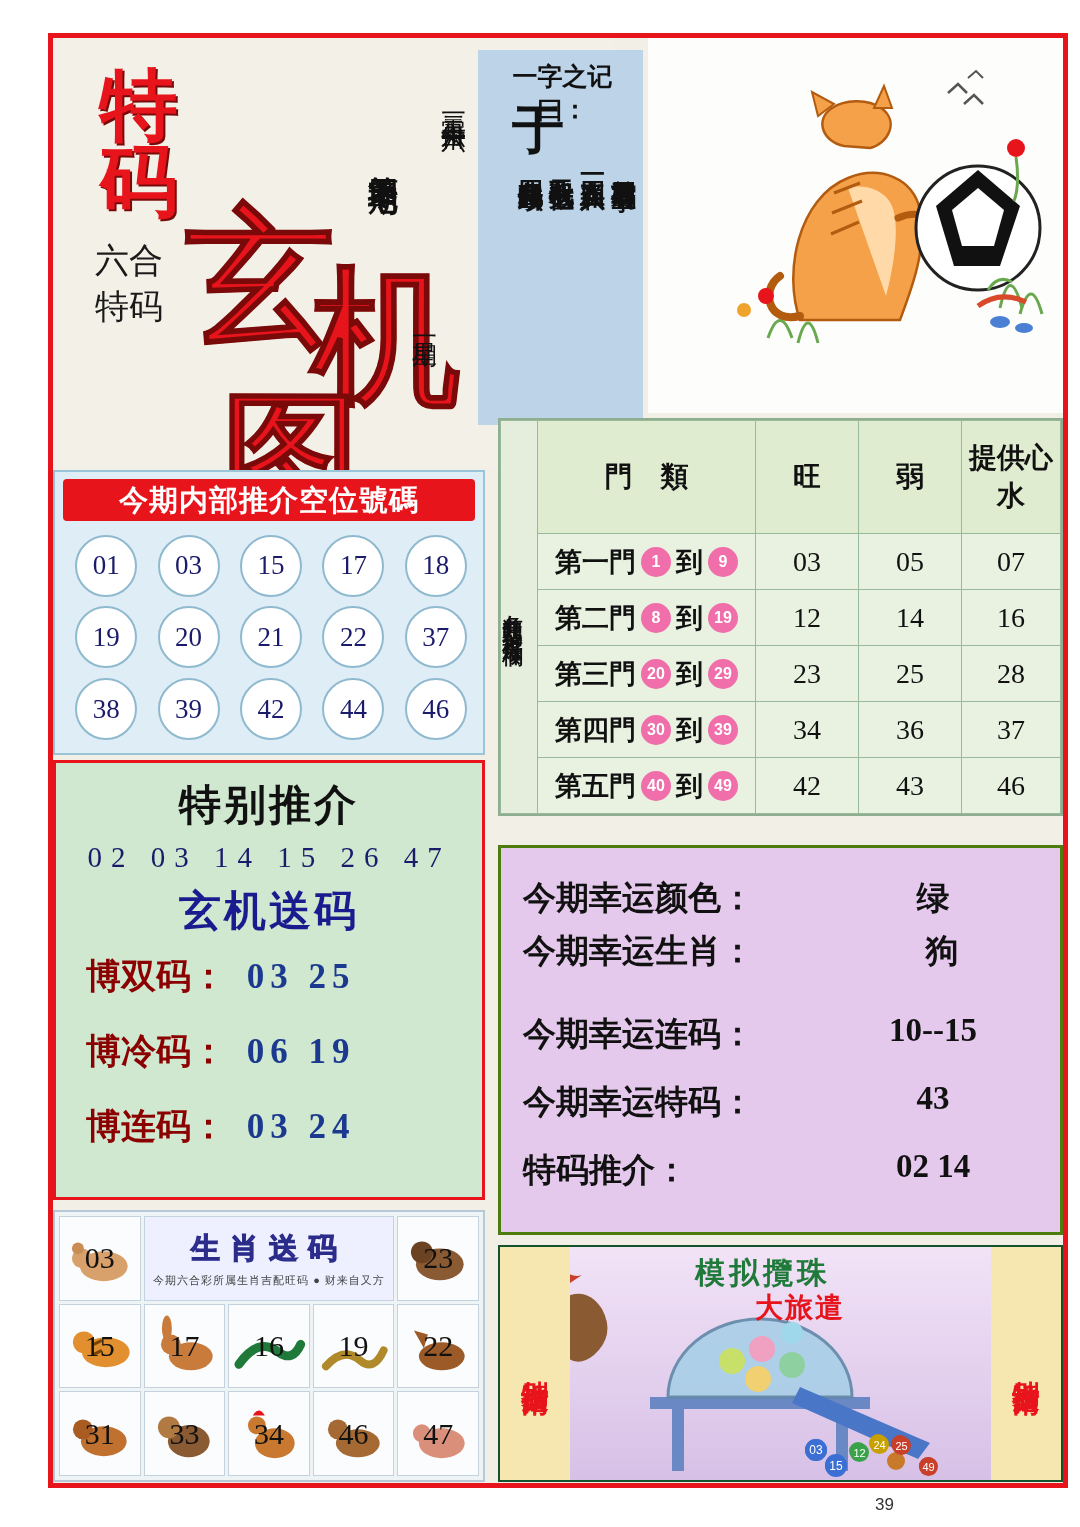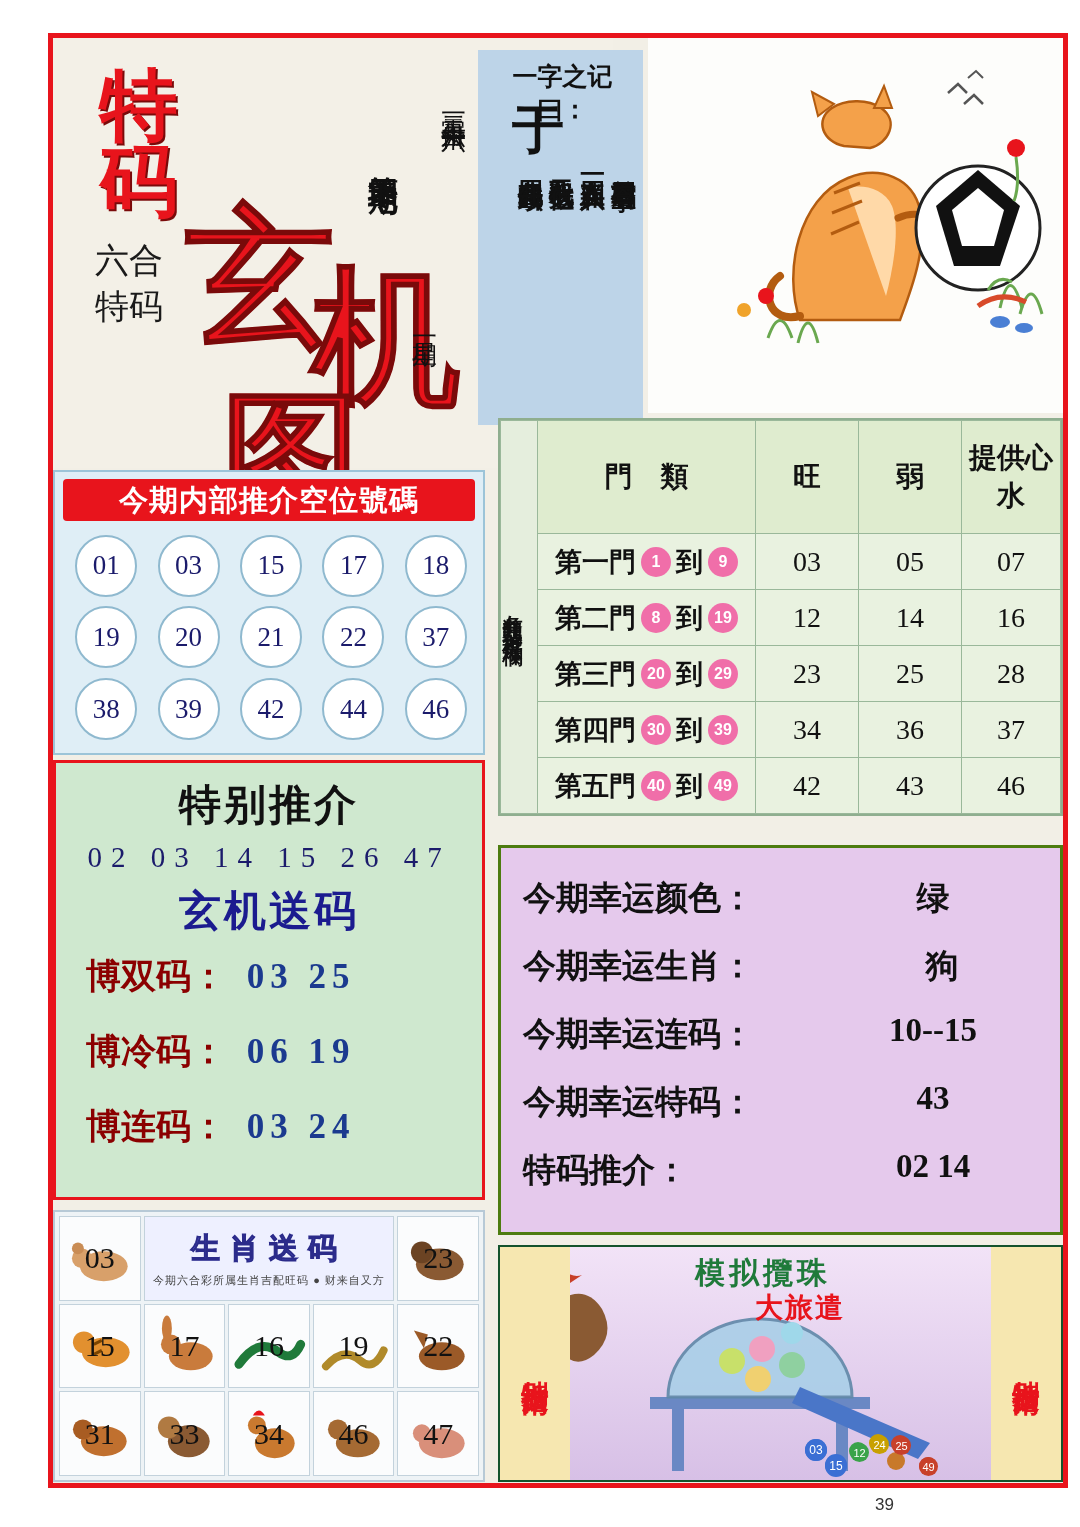--- a/index.html
+++ b/index.html
@@ -56,21 +56,21 @@
   .tbl td,.tbl th{border:1px solid #9ab89a;text-align:center;font-size:28px;color:#111;}
   .tbl .side{width:34px;background:#e5eedd;}
   .tbl .sideinner{writing-mode:vertical-rl;font-size:20px;line-height:22px;letter-spacing:4px;font-weight:bold;}
   .gate{display:flex;align-items:center;justify-content:center;gap:5px;font-weight:bold;font-size:27px;}
   .pinkball{display:inline-flex;width:30px;height:30px;border-radius:50%;background:#f06ea9;color:#fff;font-size:16px;align-items:center;justify-content:center;font-family:"Liberation Sans",sans-serif;}
   
   .lucky{position:absolute;left:478px;top:845px;width:565px;height:390px;background:#e5c9ec;border:3px solid #4d7c0f;box-sizing:border-box;}
   .lucky-row{position:absolute;left:22px;width:520px;font-family:"Liberation Serif",serif;font-size:33px;color:#111;font-weight:bold;display:flex;}
   .lucky-row .lab{width:300px;}
   .lucky-row .val{flex:1;text-align:center;}
-  .lk1{top:28px;} .lk2{top:96px;gap:18px;} .lk3{top:164px;} .lk4{top:232px;} .lk5{top:300px;}
+  .lk1{top:28px;} .lk2{top:81px;gap:18px;} .lk3{top:164px;} .lk4{top:232px;} .lk5{top:300px;}
   
   .bottom-img{position:absolute;left:478px;top:1245px;width:565px;height:237px;background:#5eead4;border:2px solid #14532d;box-sizing:border-box;overflow:hidden;padding-left:28px;}
   .side-band{position:absolute;top:0;width:70px;height:100%;background:#f6e7b0;display:flex;align-items:center;justify-content:center;}
   .side-band .txt{writing-mode:vertical-rl;font-family:"Liberation Serif",serif;font-weight:bold;font-size:27px;line-height:32px;color:#e8141c;letter-spacing:2px;}
   .bi-title{position:absolute;left:195px;top:6px;font-family:"Liberation Serif",serif;font-weight:bold;font-size:30px;color:#1f7a3a;letter-spacing:4px;}
   .bi-sub{position:absolute;left:255px;top:42px;font-family:"Liberation Serif",serif;font-weight:bold;font-size:28px;color:#e8141c;letter-spacing:2px;}
   .mini{position:absolute;font-family:"Liberation Sans",sans-serif;font-size:12px;display:flex;align-items:center;justify-content:center;border-radius:50%;color:#fff;}
   .pagenum{position:absolute;left:855px;top:1495px;font-family:"Liberation Sans",sans-serif;font-size:17px;color:#333;}
 </style>
 </head>

